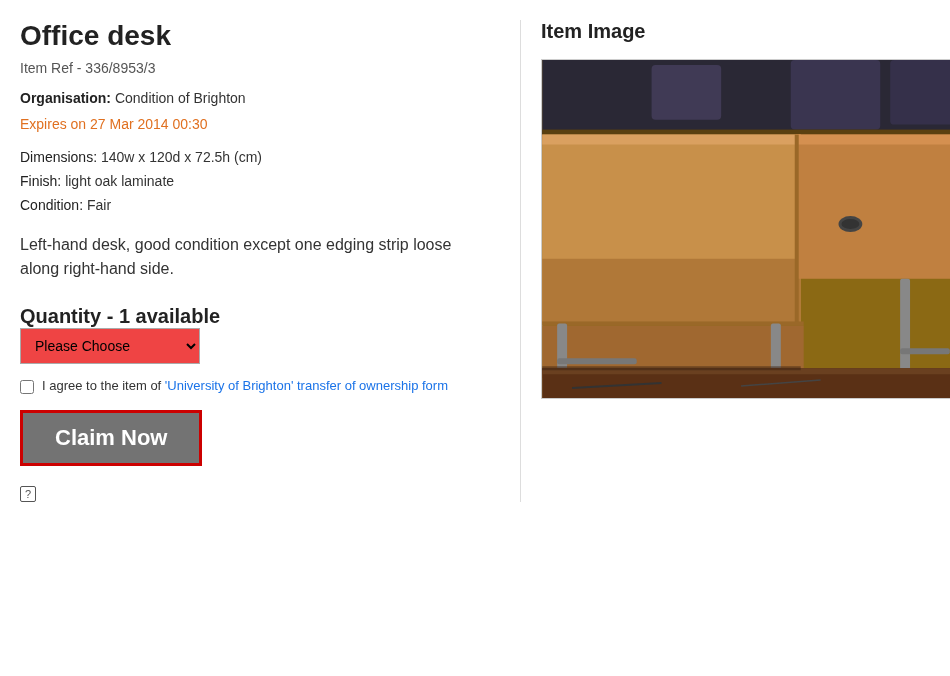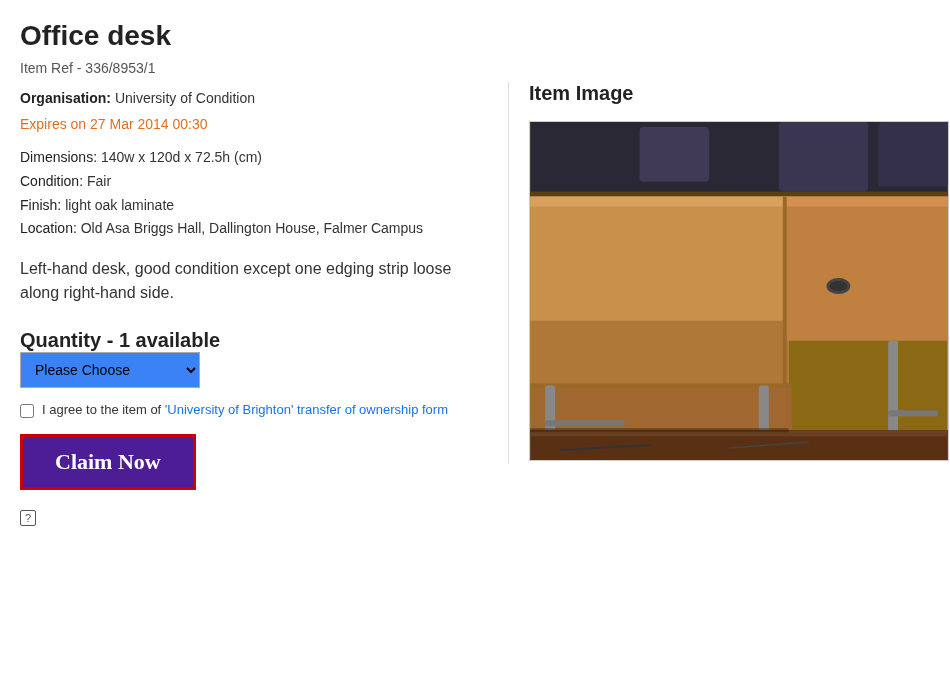--- a/index.html
+++ b/index.html
@@ -12,22 +12,21 @@
       font-family: Arial, sans-serif;
       font-size: 14px;
       color: #333;
       background: #fff;
       padding: 20px;
     }
 
     .page-container {
       display: flex;
       max-width: 950px;
-      gap: 28px;
-      align-items: center;
+      gap: 40px;
     }
 
     .left-panel {
       flex: 0 0 460px;
       max-width: 460px;
     }
 
     .right-panel {
       flex: 1;
       padding-left: 20px;
@@ -94,21 +93,21 @@
       font-size: 20px;
       font-weight: bold;
       color: #222;
     }
 
     .quantity-select {
       width: 180px;
       padding: 8px 10px;
       font-size: 14px;
       border: 1px solid #aaa;
-      background: #3b82f6;
+      background: #ef4444;
       cursor: pointer;
       appearance: auto;
     }
 
     .terms-row {
       display: flex;
       align-items: flex-start;
       gap: 8px;
       margin-bottom: 16px;
       margin-top: 14px;
@@ -188,45 +187,41 @@
     }
   </style>
 </head>
 <body>
 
 <div class="page-container">
 
   <div class="left-panel">
     <h1 class="item-title">Office desk</h1>
 
-    <div class="item-ref">Item Ref - 336/8953/1</div>
+    <div class="item-ref">Item Ref - 336/8953/3</div>
 
     <div class="organisation-row">
       <strong>Organisation:</strong>
-      <span>University of Condition</span>
+      <span>Condition of Brighton</span>
     </div>
 
     <div class="expires" style="color: rgb(224, 112, 32);">Expires on 27 Mar 2014 00:30</div>
 
     <div class="details-section">
       <div class="detail-row">
         <strong>Dimensions:</strong>
         <span>140w x 120d x 72.5h (cm)</span>
       </div>
       <div class="detail-row">
-        <strong>Condition:</strong>
-        <span>Fair</span>
-      </div>
-      <div class="detail-row">
         <strong>Finish:</strong>
         <span>light oak laminate</span>
       </div>
       <div class="detail-row">
-        <strong>Location:</strong>
-        <span>Old Asa Briggs Hall, Dallington House, Falmer Campus</span>
+        <strong>Condition:</strong>
+        <span>Fair</span>
       </div>
     </div>
 
     <div class="description">Left-hand desk, good condition except one edging strip loose along right-hand side.</div>
 
     <div class="quantity-section">
       <div class="quantity-title">Quantity - 1 available</div>
       <select class="quantity-select">
         <option>Please Choose</option>
         <option>1</option>
@@ -234,21 +229,21 @@
     </div>
 
     <div class="terms-row">
       <input type="checkbox" style="">
       <span class="terms-label">
         <span>I agree to the item of </span><a href="#" style="color: rgb(26, 115, 232);"><span>'University of Brighton' transfer of ownership form</span></a>
       </span>
     </div>
 
     <div class="claim-button-wrapper" style="border-color: rgb(204, 0, 0);">
-      <button class="claim-button" style="background: #4c1d95; font-family: Liberation Serif, serif;">Claim Now</button>
+      <button class="claim-button" style="background: #737373;">Claim Now</button>
     </div>
 
     <div class="ask-question">
       <span class="question-icon">?</span>
     </div>
   </div>
 
   <div class="right-panel">
     <div class="image-section-title">Item Image</div>
 

